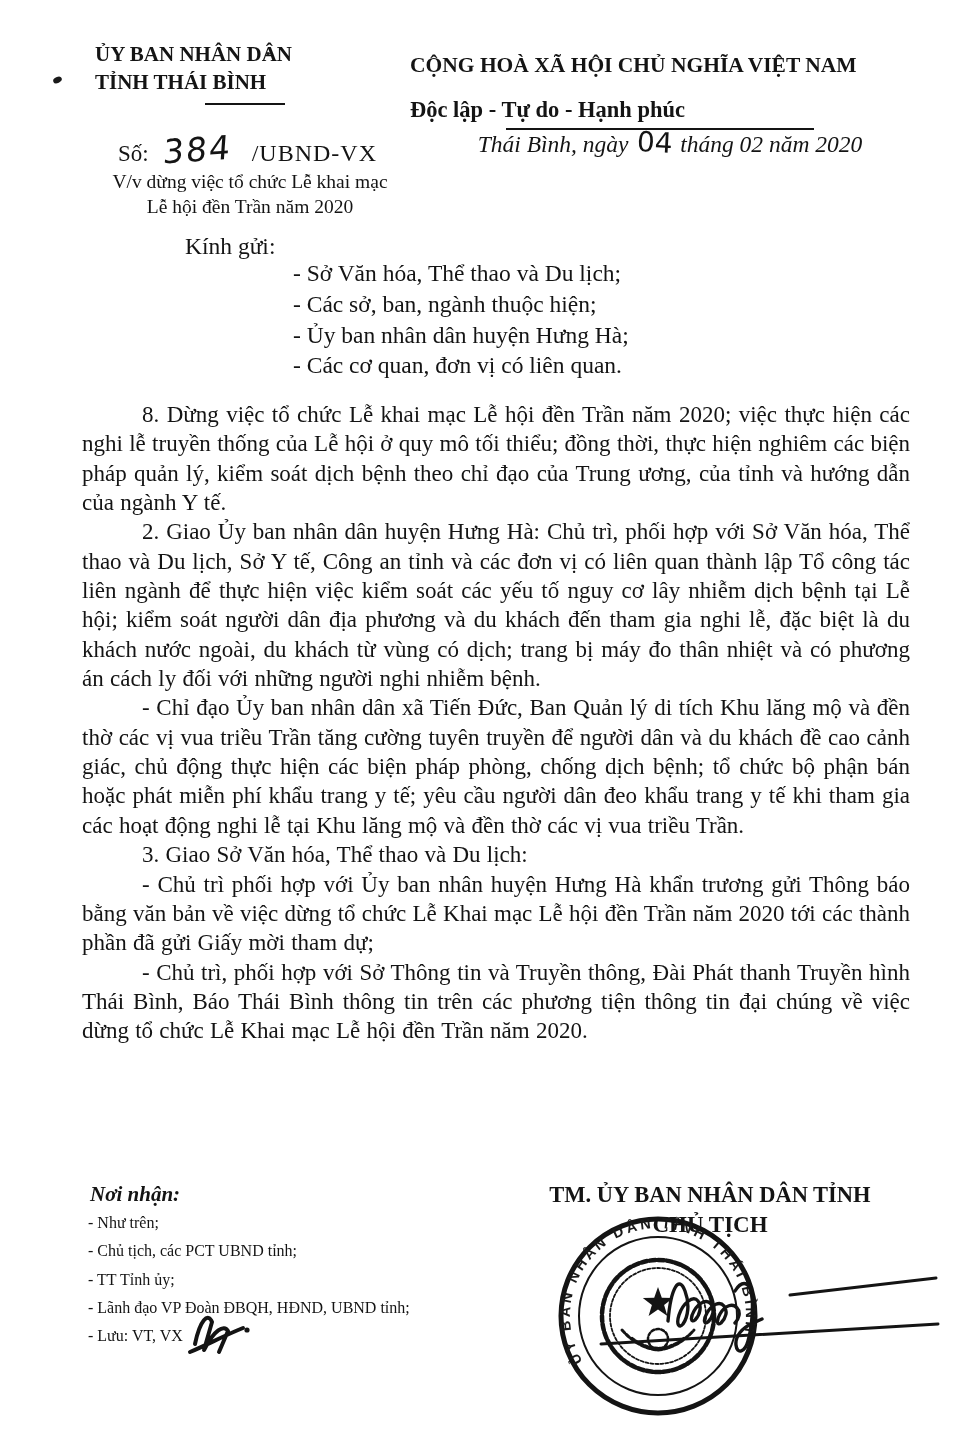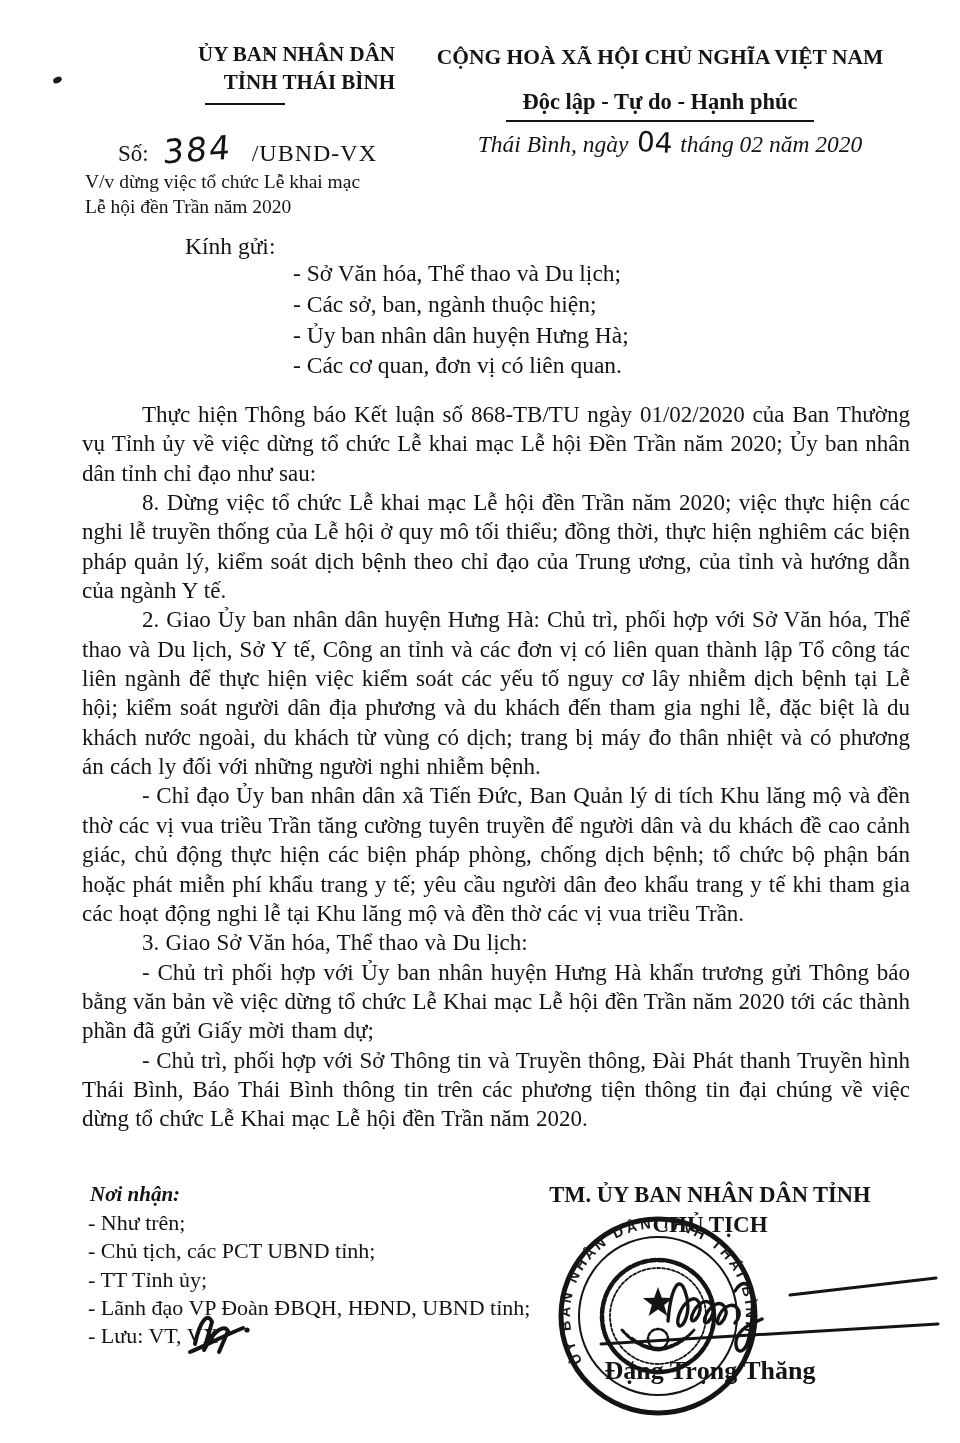--- a/index.html
+++ b/index.html
@@ -7,48 +7,48 @@
     position:relative;width:960px;height:1443px;margin:0 auto;
     background:#ffffff;color:#141414;
     font-family:"Liberation Serif","DejaVu Serif",serif;
     overflow:hidden;
   }
   .speck{position:absolute;background:#1a1a1a;border-radius:50%;}
   .speck-a{left:53px;top:77px;width:9px;height:6px;transform:rotate(-25deg);}
   .speck-b{left:266px;top:52px;width:4px;height:3px;}
 
   
-  .org-block{position:absolute;left:95px;top:40px;width:300px;text-align:right;font-weight:bold;}
+  .org-block{position:absolute;left:95px;top:40px;width:300px;text-align:left;font-weight:bold;}
   .org-line{font-size:21px;line-height:28px;}
   .org-rule{width:80px;border-top:2.5px solid #141414;margin:7px auto 0;}
-  .national-block{position:absolute;left:410px;top:44px;width:500px;text-align:center;font-weight:bold;}
+  .national-block{position:absolute;left:410px;top:52px;width:500px;font-weight:bold;}
   .nat-line1{font-size:21.5px;line-height:27px;}
   .nat-line2{font-size:22.5px;line-height:28px;margin-top:17px;}
   .nat-rule{width:308px;border-top:2.5px solid #141414;margin:4px auto 0;}
 
   .doc-number{position:absolute;left:118px;top:130px;font-size:23px;white-space:nowrap;}
   .hand{font-family:"DejaVu Sans",sans-serif;display:inline-block;}
   .hand-384{font-size:33px;transform:rotate(-4deg) skewX(-8deg);margin:0 20px 0 14px;letter-spacing:2px;}
   .num-suffix{font-size:24px;letter-spacing:1px;}
   .date-line{position:absolute;left:430px;top:126px;width:480px;text-align:center;font-style:italic;font-size:23.5px;white-space:nowrap;}
   .hand-04{font-size:28px;transform:rotate(3deg);margin:0 8px;font-style:normal;}
-  .subject-block{position:absolute;left:85px;top:169px;width:330px;text-align:left;font-size:19.5px;line-height:25px;}
+  .subject-block{position:absolute;left:85px;top:169px;width:330px;text-align:center;font-size:19.5px;line-height:25px;}
 
   
   .salutation-label{position:absolute;left:185px;top:233px;font-size:23.5px;}
   .recipient-list{position:absolute;left:293px;top:258px;font-size:23.5px;line-height:30.8px;}
 
   
   .body-text{position:absolute;left:82px;top:400px;width:828px;font-size:23px;line-height:29.35px;text-align:justify;word-spacing:0.5px;}
   .para{margin:0;text-indent:60px;}
   .flourish{display:inline-block;vertical-align:middle;margin:-8px 0 0 2px;}
 
   
   .footer-recipients-label{position:absolute;left:90px;top:1182px;font-size:21px;font-weight:bold;font-style:italic;}
-  .footer-recipient-list{position:absolute;left:88px;top:1209px;font-size:22px;line-height:28.3px;}
+  .footer-recipient-list{position:absolute;left:88px;top:1209px;font-size:16px;line-height:28.3px;}
   .vx-scrawl{position:absolute;left:185px;top:1300px;}
 
   
   .sign-block{position:absolute;left:490px;top:1181px;width:440px;text-align:center;font-weight:bold;}
   .sign-org{font-size:22.5px;line-height:27px;}
   .sign-title{font-size:23px;line-height:27px;margin-top:3px;}
   .signer-name{position:absolute;left:490px;top:1356px;width:440px;text-align:center;font-weight:bold;font-size:26px;}
   .seal{position:absolute;left:552px;top:1210px;}
   .signature-svg{position:absolute;left:565px;top:1245px;}
 
@@ -90,21 +90,20 @@
 
   <div class="salutation-label">Kính gửi:</div>
   <div class="recipient-list">
     <div>- Sở Văn hóa, Thể thao và Du lịch;</div>
     <div>- Các sở, ban, ngành thuộc hiện;</div>
     <div>- Ủy ban nhân dân huyện Hưng Hà;</div>
     <div>- Các cơ quan, đơn vị có liên quan.</div>
   </div>
 
   <div class="body-text">
-    <p class="para">Thực hiện Thông báo Kết luận số 868-TB/TU ngày 01/02/2020 của Ban Thường vụ Tỉnh ủy về việc dừng tổ chức Lễ khai mạc Lễ hội Đền Trần năm 2020; Ủy ban nhân dân tỉnh chỉ đạo như sau:</p>
     <p class="para">8. Dừng việc tổ chức Lễ khai mạc Lễ hội đền Trần năm 2020; việc thực hiện các nghi lễ truyền thống của Lễ hội ở quy mô tối thiểu; đồng thời, thực hiện nghiêm các biện pháp quản lý, kiểm soát dịch bệnh theo chỉ đạo của Trung ương, của tỉnh và hướng dẫn của ngành Y tế.</p>
     <p class="para">2. Giao Ủy ban nhân dân huyện Hưng Hà: Chủ trì, phối hợp với Sở Văn hóa, Thể thao và Du lịch, Sở Y tế, Công an tỉnh và các đơn vị có liên quan thành lập Tổ công tác liên ngành để thực hiện việc kiểm soát các yếu tố nguy cơ lây nhiễm dịch bệnh tại Lễ hội; kiểm soát người dân địa phương và du khách đến tham gia nghi lễ, đặc biệt là du khách nước ngoài, du khách từ vùng có dịch; trang bị máy đo thân nhiệt và có phương án cách ly đối với những người nghi nhiễm bệnh.</p>
     <p class="para">- Chỉ đạo Ủy ban nhân dân xã Tiến Đức, Ban Quản lý di tích Khu lăng mộ và đền thờ các vị vua triều Trần tăng cường tuyên truyền để người dân và du khách đề cao cảnh giác, chủ động thực hiện các biện pháp phòng, chống dịch bệnh; tổ chức bộ phận bán hoặc phát miễn phí khẩu trang y tế; yêu cầu người dân đeo khẩu trang y tế khi tham gia các hoạt động nghi lễ tại Khu lăng mộ và đền thờ các vị vua triều Trần.</p>
     <p class="para">3. Giao Sở Văn hóa, Thể thao và Du lịch:</p>
     <p class="para">- Chủ trì phối hợp với Ủy ban nhân huyện Hưng Hà khẩn trương gửi Thông báo bằng văn bản về việc dừng tổ chức Lễ Khai mạc Lễ hội đền Trần năm 2020 tới các thành phần đã gửi Giấy mời tham dự;</p>
     <p class="para">- Chủ trì, phối hợp với Sở Thông tin và Truyền thông, Đài Phát thanh Truyền hình Thái Bình, Báo Thái Bình thông tin trên các phương tiện thông tin đại chúng về việc dừng tổ chức Lễ Khai mạc Lễ hội đền Trần năm 2020.</p>
   </div>
 
   <div class="footer-recipients-label">Nơi nhận:</div>
   <div class="footer-recipient-list">
@@ -141,15 +140,14 @@
     <path class="ink" stroke-width="2.5" stroke-dasharray="3 2" d="M 80 128 Q 106 148 132 128"></path>
     <circle class="ink" cx="106" cy="129" r="10" stroke-width="2.5" stroke-dasharray="3 2"></circle>
   </svg>
 
   <svg class="signature-svg" width="380" height="130" viewBox="0 0 380 130">
     <path class="ink" stroke-width="3.4" d="M 103 76 C 106 42 114 30 120 46 C 125 59 123 72 118 79 C 114 84 111 79 114 70 C 118 58 128 50 133 56 C 137 61 135 70 130 75 C 126 78 125 73 129 66 C 134 57 142 54 146 59 C 150 64 148 72 143 77 C 139 80 138 75 142 68 C 147 59 155 56 159 61 C 163 66 161 73 156 78 C 152 81 151 76 155 69 C 160 60 168 58 172 63 C 176 67 174 74 170 78 M 170 46 C 176 36 183 36 186 46 C 189 58 187 82 183 96 C 180 107 172 110 171 100 C 170 91 177 83 188 78 L 197 74"></path>
     <path class="ink" stroke-width="3" d="M 225 50 L 371 33"></path>
     <path class="ink" stroke-width="3" d="M 36 99 L 373 79"></path>
   </svg>
 
-  <div class="signer-name">Đặng Trọng Thăng</div>
 
 </div>
 
 </body></html>

